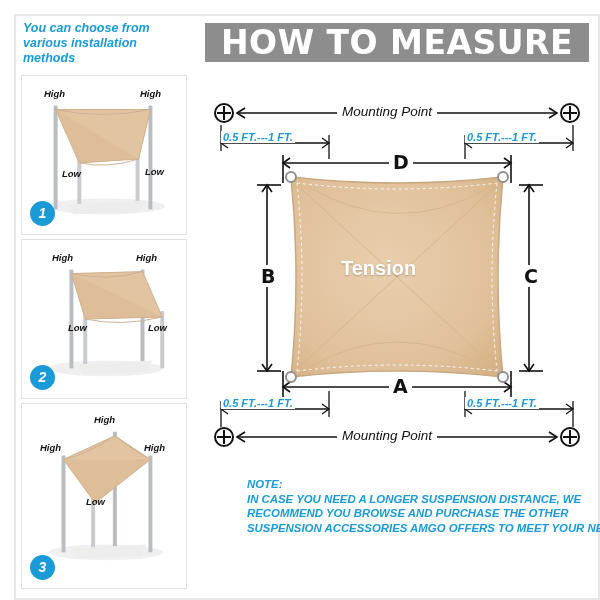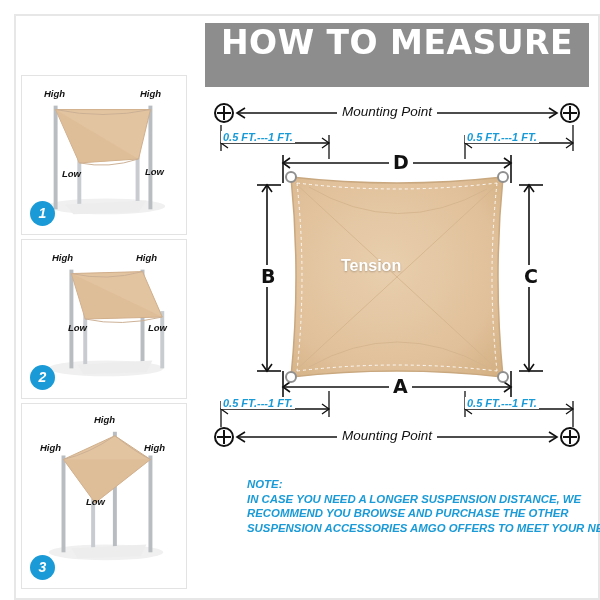--- a/index.html
+++ b/index.html
@@ -83,21 +83,21 @@
   #right-col {
     position: absolute;
     left: 192px;
     top: 10px;
     width: 396px;
     height: 578px;
   }
   #title-bar {
     position: absolute;
     left: 6px; top: 6px;
-    width: 384px; height: 64px;
+    width: 384px; height: 39px;
     background: #8d8d8d;
     display: flex;
     align-items: flex-start;
     justify-content: center;
   }
   #title-text {
     color: #ffffff;
     font-family: "DejaVu Sans", sans-serif;
     font-weight: bold;
     font-size: 33px;
@@ -135,21 +135,21 @@
     font-style: italic;
     font-size: 11px;
     background: #fff;
     padding: 0 2px;
     white-space: nowrap;
   }
   #tension-label {
     position: absolute;
     color: #ffffff;
     font-weight: bold;
-    font-size: 16px;
+    font-size: 20px;
     left: 142px;
     top: 178px;
     text-shadow: 0 1px 2px rgba(0,0,0,.25);
   }
   #note {
     position: absolute;
     left: 6px;
     top: 460px;
     width: 388px;
     color: #1a9bd7;
@@ -162,20 +162,21 @@
   #note .note-title { display: block; }
 </style>
 </head>
 <body>
 
 <div id="page">
   <div id="frame"></div>
 
   <div id="left-col">
 
+    <div class="left-head">You can choose from various installation methods</div>
 
     <div class="panel" id="panel1">
       <svg class="svg-wrap" viewBox="0 0 166 160">
 
         <ellipse cx="85" cy="132" rx="60" ry="8" fill="#f0f0f0"></ellipse>
 
         <rect x="32" y="30" width="4" height="105" fill="#b9bcc0"></rect>
         <rect x="128" y="30" width="4" height="105" fill="#b9bcc0"></rect>
         <rect x="56" y="72" width="4" height="62" fill="#c8cbcf"></rect>
         <rect x="115" y="72" width="4" height="62" fill="#c8cbcf"></rect>

